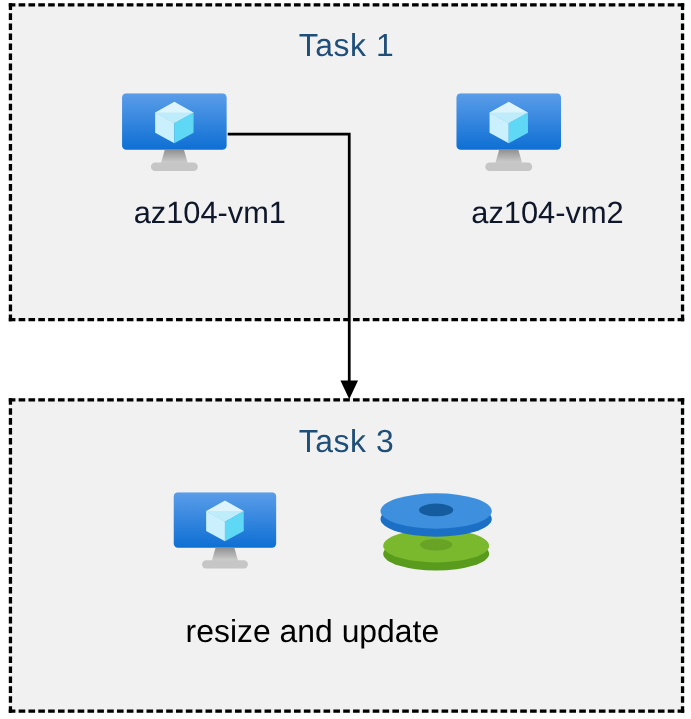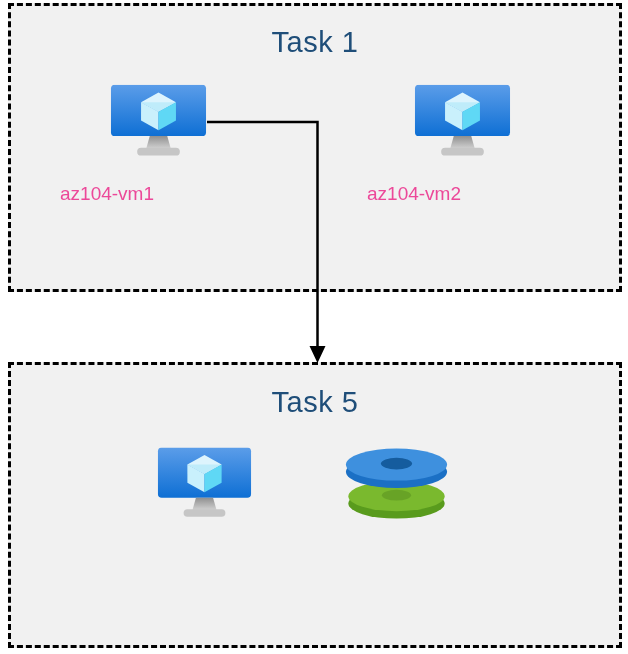--- a/index.html
+++ b/index.html
@@ -42,24 +42,24 @@
     display: block;
   }
   #vm1-icon      { left: 110px; top: 84px;  width: 97px;  height: 79px; }
   #vm2-icon      { left: 414px; top: 84px;  width: 97px;  height: 79px; }
   #task2-vm-icon { left: 157px; top: 447px; width: 95px;  height: 77px; }
   #disk-icon     { left: 343px; top: 447px; width: 107px; height: 75px; }
 
   .vm-label {
     position: absolute;
     width: 200px;
-    text-align: left;
-    font-size: 19px;
+    text-align: right;
+    font-size: 28px;
     line-height: 36px;
-    color: #ec4899;
+    color: #0f172a;
   }
   #vm1-label { left: 60px;  top: 176px; }
   #vm2-label { left: 367px; top: 176px; }
 
   .caption {
     position: absolute;
     left: 129px;
     top: 556px;
     width: 310px;
     text-align: center;
@@ -132,24 +132,25 @@
 
   <div class="vm-label" id="vm2-label">
     <div>az104-vm2</div>
   </div>
 
   <svg class="arrow-layer" viewBox="0 0 628 654">
     <path d="M207,122 H317.5 V347" stroke="#000000" stroke-width="2.5" fill="none"></path>
     <polygon points="309.5,346 325.5,346 317.5,363" fill="#000000"></polygon>
   </svg>
 
-  <div class="box-title" id="task2-title">Task 5</div>
+  <div class="box-title" id="task2-title">Task 3</div>
 
   <svg class="icon" id="task2-vm-icon" viewBox="0 0 100 80">
     <use href="#sym-vm"></use>
   </svg>
 
   <svg class="icon" id="disk-icon" viewBox="0 0 110 76">
     <use href="#sym-disk"></use>
   </svg>
 
+  <div class="caption">resize and update</div>
 
 </div>
 
 </body></html>

